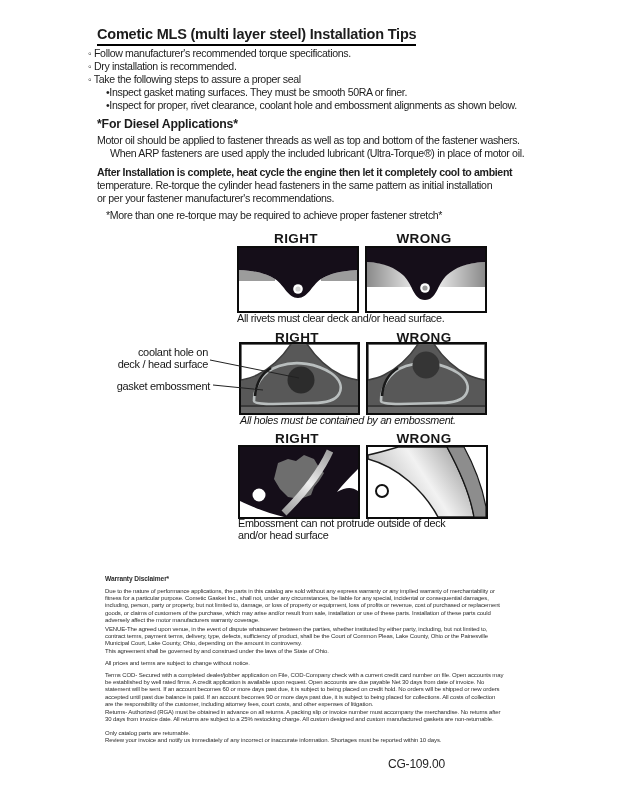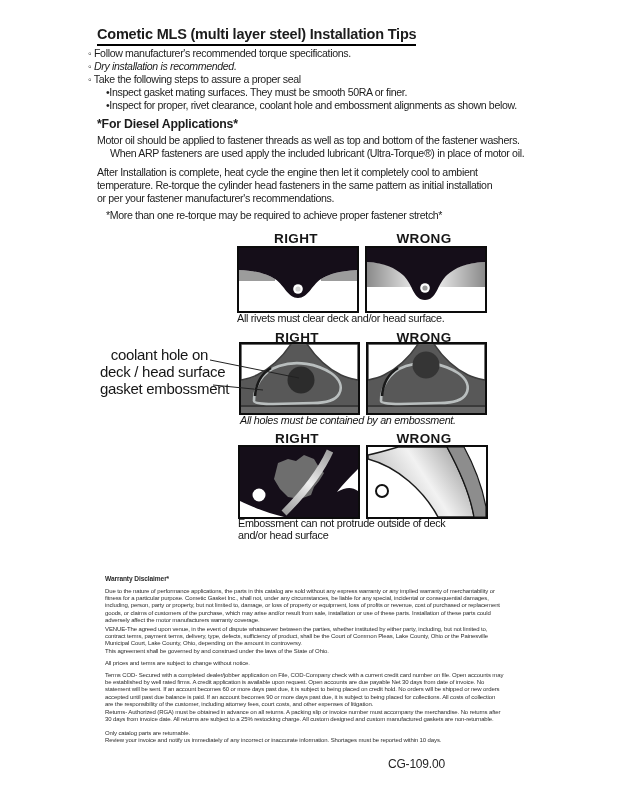--- a/index.html
+++ b/index.html
@@ -4,45 +4,45 @@
 <style>
   html,body{margin:0;padding:0;background:#ffffff;}
   #canvas{position:relative;width:618px;height:800px;background:#fff;overflow:hidden;
           font-family:"Liberation Sans","DejaVu Sans",sans-serif;color:#1c1c1c;border-radius:10px;}
   .abs{position:absolute;white-space:nowrap;}
   .body{font-size:10.6px;letter-spacing:-0.35px;color:#1d1d1d;}
   .title{font-size:14.5px;font-weight:bold;letter-spacing:-0.2px;border-bottom:2px solid #000;padding-bottom:2px;}
   .dhead{font-size:12.3px;font-weight:bold;letter-spacing:-0.2px;}
   .figlabel{font-size:13.5px;font-weight:600;letter-spacing:0.4px;transform:translateX(-50%);color:#161616;}
   .caption{font-size:10.8px;letter-spacing:-0.3px;color:#161616;}
-  .callout{font-size:15px;letter-spacing:-0.3px;text-align:right;color:#161616;}
+  .callout{font-size:11px;letter-spacing:-0.3px;text-align:right;color:#161616;}
   .figbox{position:absolute;border:2px solid #0c0c0c;background:#fff;}
   .figbox svg{display:block;}
   .tinyhead{font-size:6.6px;font-weight:bold;letter-spacing:-0.1px;color:#2a2a2a;}
   .tiny div{font-size:6px;letter-spacing:-0.12px;line-height:7.2px;color:#2e2e2e;white-space:nowrap;}
   .footer{font-size:12px;letter-spacing:-0.2px;color:#242424;}
   .marker{display:inline-block;}
 </style>
 </head>
 <body>
 
 <div id="canvas">
 
   <div class="abs title" style="left:97px;top:26px;">Cometic MLS (multi layer steel) Installation Tips</div>
 
   <div class="abs body" style="left:88px;top:47px;"><span class="marker">◦</span> <span>Follow manufacturer's recommended torque specifications.</span></div>
-  <div class="abs body" style="left:88px;top:60px;font-style:italic;"><span class="marker">◦</span> <span>Dry installation is recommended.</span></div>
+  <div class="abs body" style="left:88px;top:60px;"><span class="marker">◦</span> <span>Dry installation is recommended.</span></div>
   <div class="abs body" style="left:88px;top:73px;"><span class="marker">◦</span> <span>Take the following steps to assure a proper seal</span></div>
   <div class="abs body" style="left:106px;top:86px;"><span class="marker">•</span><span>Inspect gasket mating surfaces.  They must be smooth 50RA or finer.</span></div>
   <div class="abs body" style="left:106px;top:99px;"><span class="marker">•</span><span>Inspect for proper, rivet clearance, coolant hole and embossment alignments as shown below.</span></div>
 
   <div class="abs dhead" style="left:97px;top:117px;">*For Diesel Applications*</div>
   <div class="abs body" style="left:97px;top:134px;">Motor oil should be applied to fastener threads as well as top and bottom of the fastener washers.</div>
   <div class="abs body" style="left:110px;top:147px;">When ARP fasteners are used apply the included lubricant (Ultra-Torque®) in place of motor oil.</div>
-  <div class="abs body" style="left:97px;top:166px;">After Installation is complete, heat cycle the engine then let it completely cool to ambient</div>
+  <div class="abs body" style="left:97px;top:166px;font-weight:bold;">After Installation is complete, heat cycle the engine then let it completely cool to ambient</div>
   <div class="abs body" style="left:97px;top:179px;">temperature. Re-torque the cylinder head fasteners in the same pattern as initial installation</div>
   <div class="abs body" style="left:97px;top:192px;">or per your fastener manufacturer's recommendations.</div>
   <div class="abs body" style="left:94px;top:209px;margin-left:12px;">*More than one re-torque may be required to achieve proper fastener stretch*</div>
 
   <div class="abs figlabel" style="left:296px;top:231px;">RIGHT</div>
   <div class="abs figlabel" style="left:424px;top:231px;">WRONG</div>
 
   <div class="figbox" style="left:237px;top:246px;">
     <svg width="118" height="63" viewBox="0 0 118 63">
       <rect x="0" y="0" width="118" height="63" fill="#ffffff"></rect>

